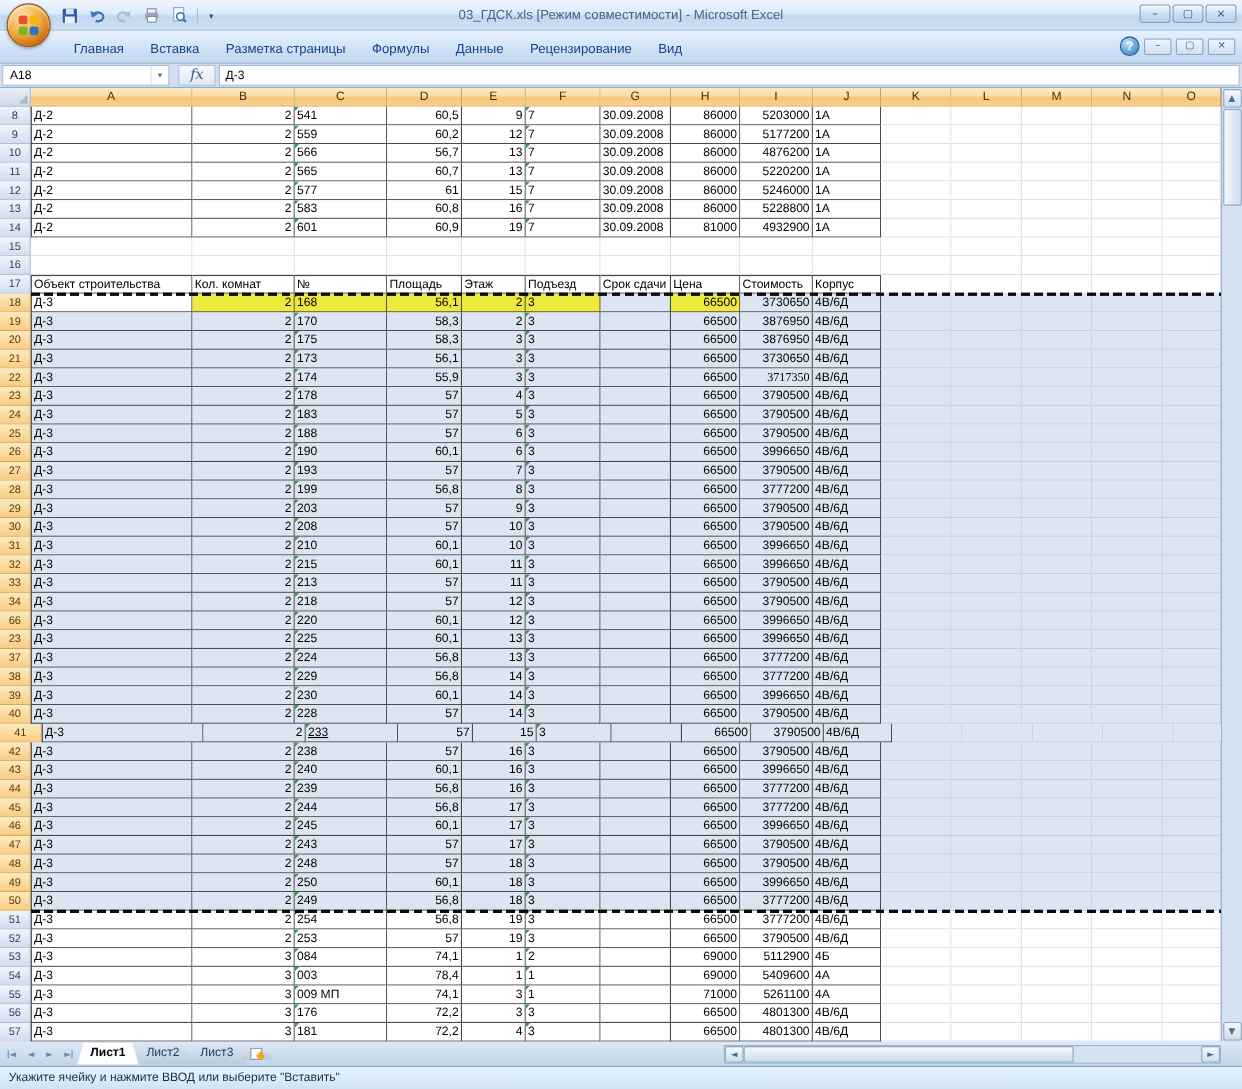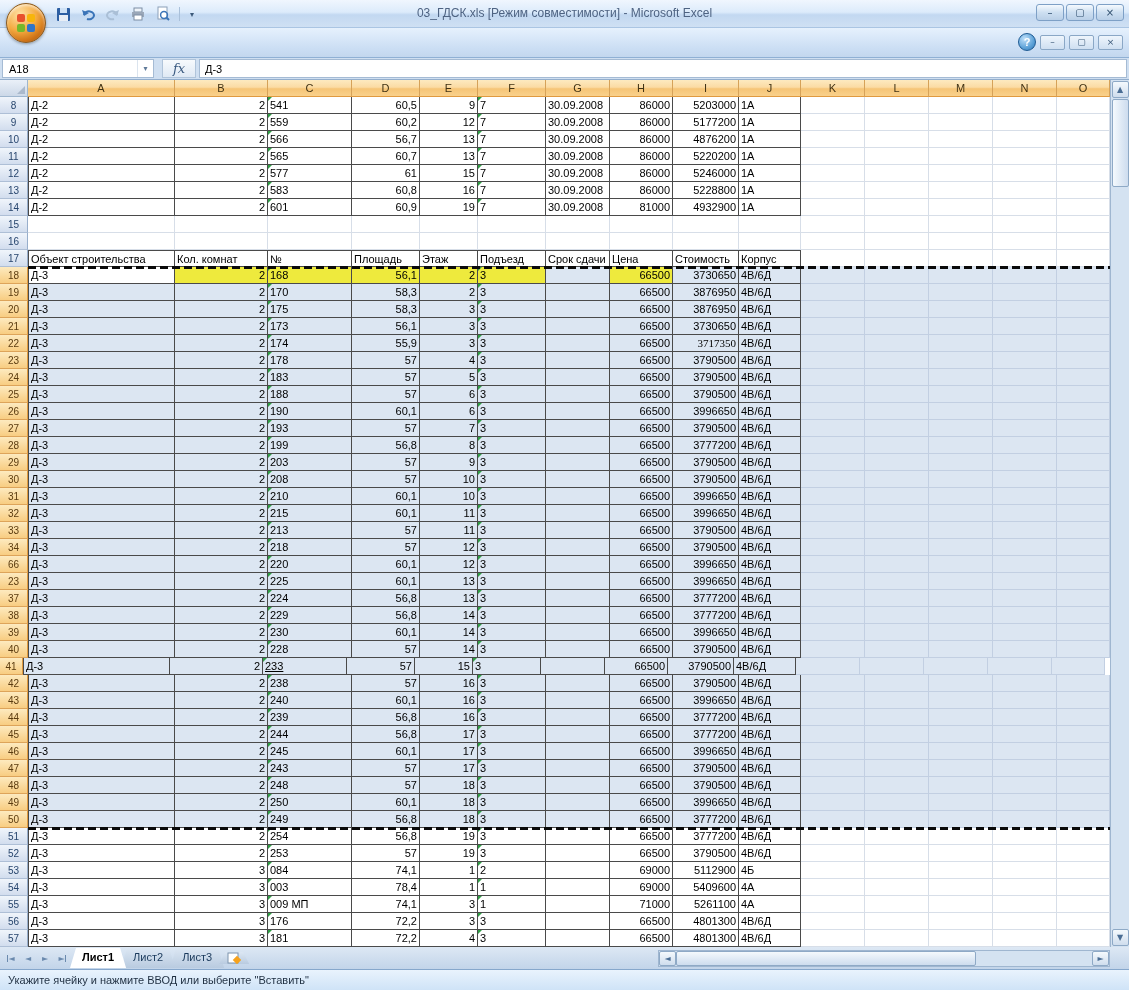--- a/index.html
+++ b/index.html
@@ -191,20 +191,29 @@
     </div>
     <div class="title-text">03_ГДСК.xls  [Режим совместимости] - Microsoft Excel</div>
     <div class="winbtns">
       <div class="wbtn glyph">–</div>
       <div class="wbtn glyph">▢</div>
       <div class="wbtn glyph">×</div>
     </div>
   </div>
 
   <div class="ribbonrow">
+    <div class="rtabs" id="ribbon-tabs">
+        <div class="rtab">Главная</div>
+        <div class="rtab">Вставка</div>
+        <div class="rtab">Разметка страницы</div>
+        <div class="rtab">Формулы</div>
+        <div class="rtab">Данные</div>
+        <div class="rtab">Рецензирование</div>
+        <div class="rtab">Вид</div>
+      </div>
     <div class="ribbon-right">
       <div class="helpbtn">?</div>
       <div class="wwbtn glyph">–</div>
       <div class="wwbtn glyph">▢</div>
       <div class="wwbtn glyph">×</div>
     </div>
   </div>
 
   <div class="formularow">
     <div class="namebox">
@@ -824,21 +833,21 @@
         <div class="cell r sel tb" style="width: 63px;"><span class="ctext">66500</span></div>
         <div class="cell r sel tb" style="width: 66px;"><span class="ctext">3790500</span></div>
         <div class="cell sel tb" style="width: 62px;"><span class="ctext">4В/6Д</span></div>
         <div class="cell sel" style="width: 64px;"></div>
         <div class="cell sel" style="width: 64px;"></div>
         <div class="cell sel" style="width: 64px;"></div>
         <div class="cell sel" style="width: 64px;"></div>
         <div class="cell sel" style="width: 53px;"></div>
       </div>
       <div class="grow">
-        <div class="rhead sel" style="width: 23px;">41</div>
+        <div class="rhead sel" style="width: 38px;">41</div>
         <div class="cell sel tb tl" style="width: 147px;"><span class="ctext">Д-3</span></div>
         <div class="cell r sel tb" style="width: 93px;"><span class="ctext">2</span></div>
         <div class="cell sel tb" style="width: 84px; text-decoration: underline;"><span class="ctext">233</span><div class="tri"></div></div>
         <div class="cell r sel tb" style="width: 68px;"><span class="ctext">57</span></div>
         <div class="cell r sel tb" style="width: 58px;"><span class="ctext">15</span></div>
         <div class="cell sel tb" style="width: 68px;"><span class="ctext">3</span><div class="tri"></div></div>
         <div class="cell sel tb" style="width: 64px;"></div>
         <div class="cell r sel tb" style="width: 63px;"><span class="ctext">66500</span></div>
         <div class="cell r sel tb" style="width: 66px;"><span class="ctext">3790500</span></div>
         <div class="cell sel tb" style="width: 62px;"><span class="ctext">4В/6Д</span></div>

